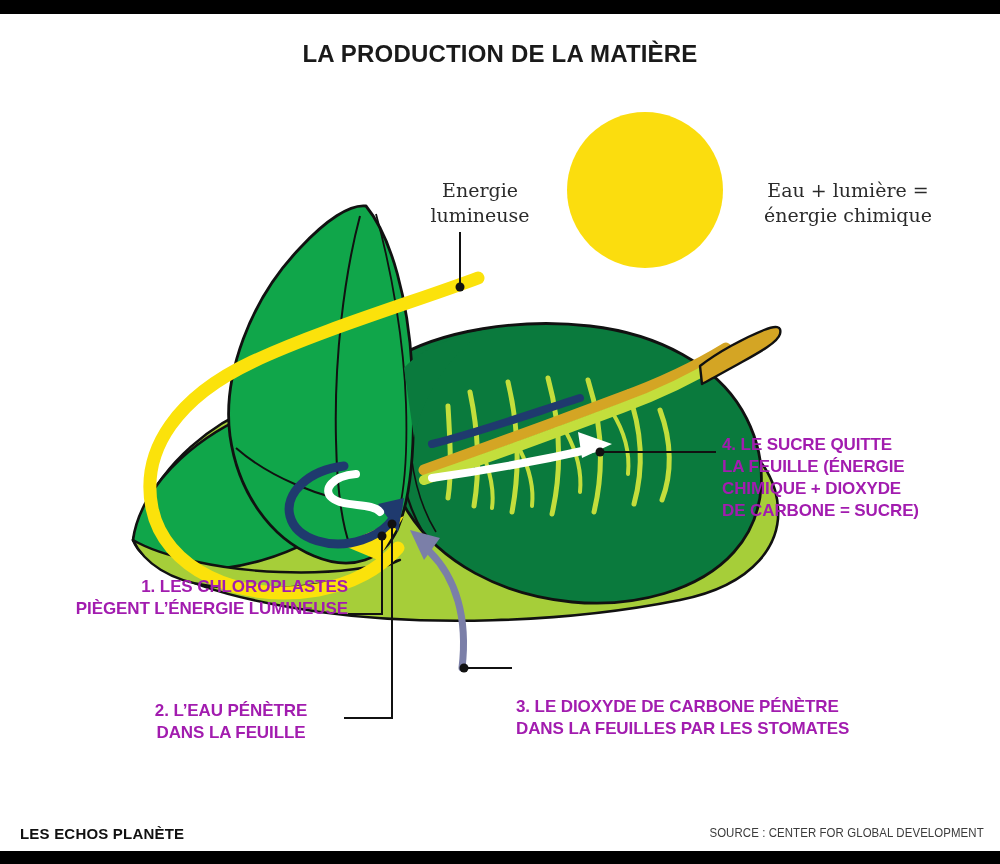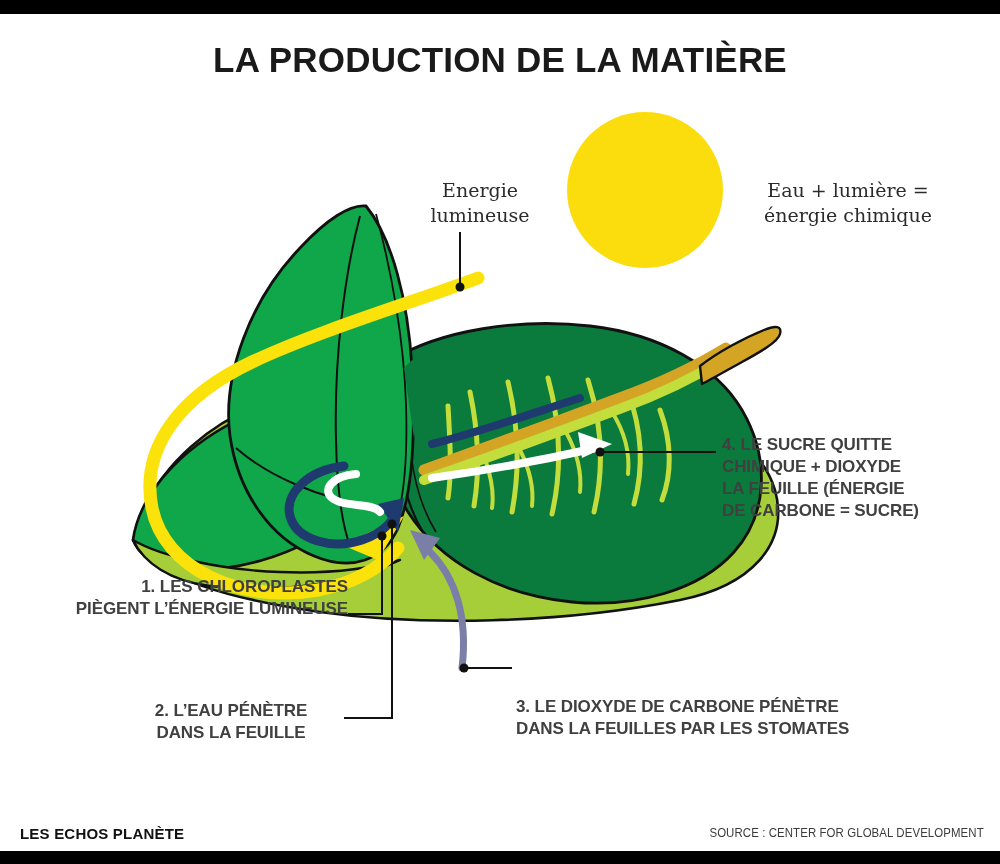--- a/index.html
+++ b/index.html
@@ -4,31 +4,31 @@
 <style>
   html,body{margin:0;padding:0;background:#fff;}
   body{width:1000px;height:864px;overflow:hidden;
        font-family:"Liberation Sans",sans-serif;}
   #page{position:relative;width:1000px;height:864px;background:#ffffff;}
 
   .bar-top{position:absolute;left:0;top:0;width:1000px;height:14px;background:#000;}
   .bar-bottom{position:absolute;left:0;bottom:0;width:1000px;height:13px;background:#000;}
 
   .title{position:absolute;left:0;top:40px;width:1000px;text-align:center;
-         font-weight:bold;font-size:35px;letter-spacing:.2px;color:#1a1a1a;}
+         font-weight:bold;font-size:24px;letter-spacing:.2px;color:#1a1a1a;}
 
   svg.art{position:absolute;left:0;top:0;width:1000px;height:864px;}
 
   .serif-lbl{position:absolute;font-family:"DejaVu Serif",serif;
              font-size:19px;color:#2b2b2b;line-height:1.32;text-align:center;}
   #lbl-energie{left:380px;top:178px;width:200px;}
   #lbl-eau{left:728px;top:178px;width:240px;}
 
   .callout{position:absolute;font-weight:bold;font-size:17px;line-height:1.30;
-           color:#404040;letter-spacing:-0.1px;}
+           color:#a21caf;letter-spacing:-0.1px;}
   #co1{left:4px;top:576px;width:344px;text-align:right;}
   #co2{left:120px;top:700px;width:222px;text-align:center;}
   #co3{left:516px;top:648px;width:420px;text-align:left;margin-top:48px;}
   #co4{left:722px;top:434px;width:230px;text-align:left;}
 
   .foot-brand{position:absolute;left:20px;bottom:22px;font-weight:bold;
               font-size:15px;color:#111;letter-spacing:.2px;}
   .foot-src{position:absolute;right:16px;bottom:24px;font-size:13px;
             color:#3b3b3b;letter-spacing:.1px;
             font-family:"Liberation Sans Narrow","Liberation Sans",sans-serif;
@@ -166,22 +166,22 @@
     <div>DANS LA FEUILLE</div>
   </div>
 
   <div class="callout" id="co3">
     <div>3. LE DIOXYDE DE CARBONE PÉNÈTRE</div>
     <div>DANS LA FEUILLES PAR LES STOMATES</div>
   </div>
 
   <div class="callout" id="co4">
     <div>4. LE SUCRE QUITTE</div>
+    <div>LA FEUILLE (ÉNERGIE</div>
     <div>CHIMIQUE + DIOXYDE</div>
-    <div>LA FEUILLE (ÉNERGIE</div>
     <div>DE CARBONE = SUCRE)</div>
   </div>
 
   <div class="foot-brand">LES ECHOS PLANÈTE</div>
   <div class="foot-src">SOURCE : CENTER FOR GLOBAL DEVELOPMENT</div>
 
   <div class="bar-bottom"></div>
 </div>
 
 </body></html>

